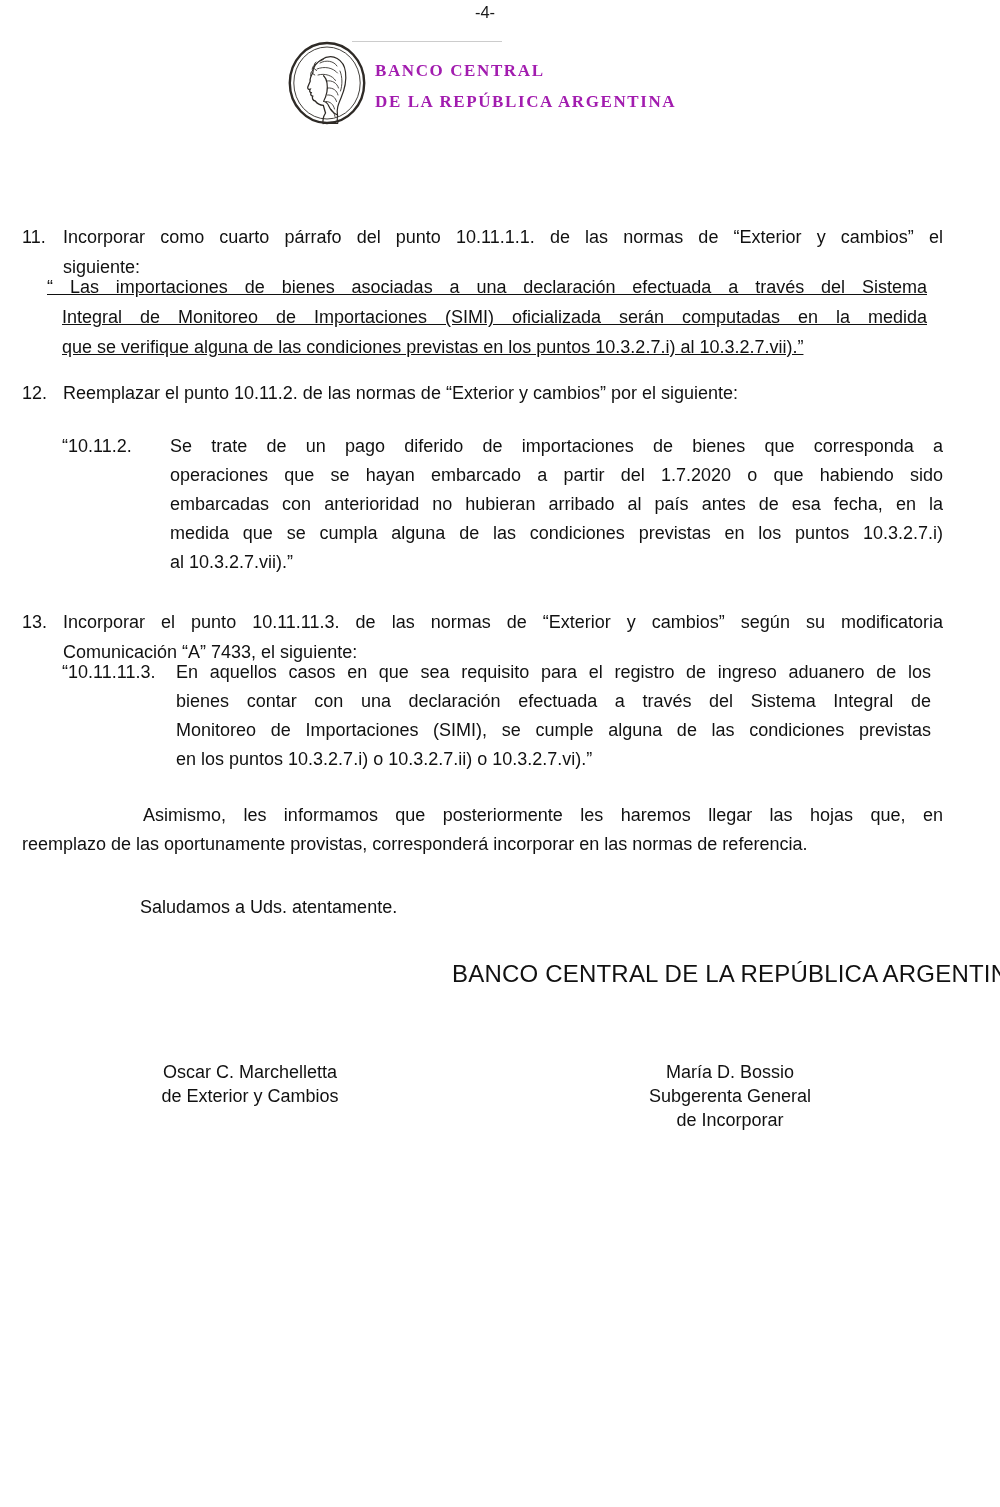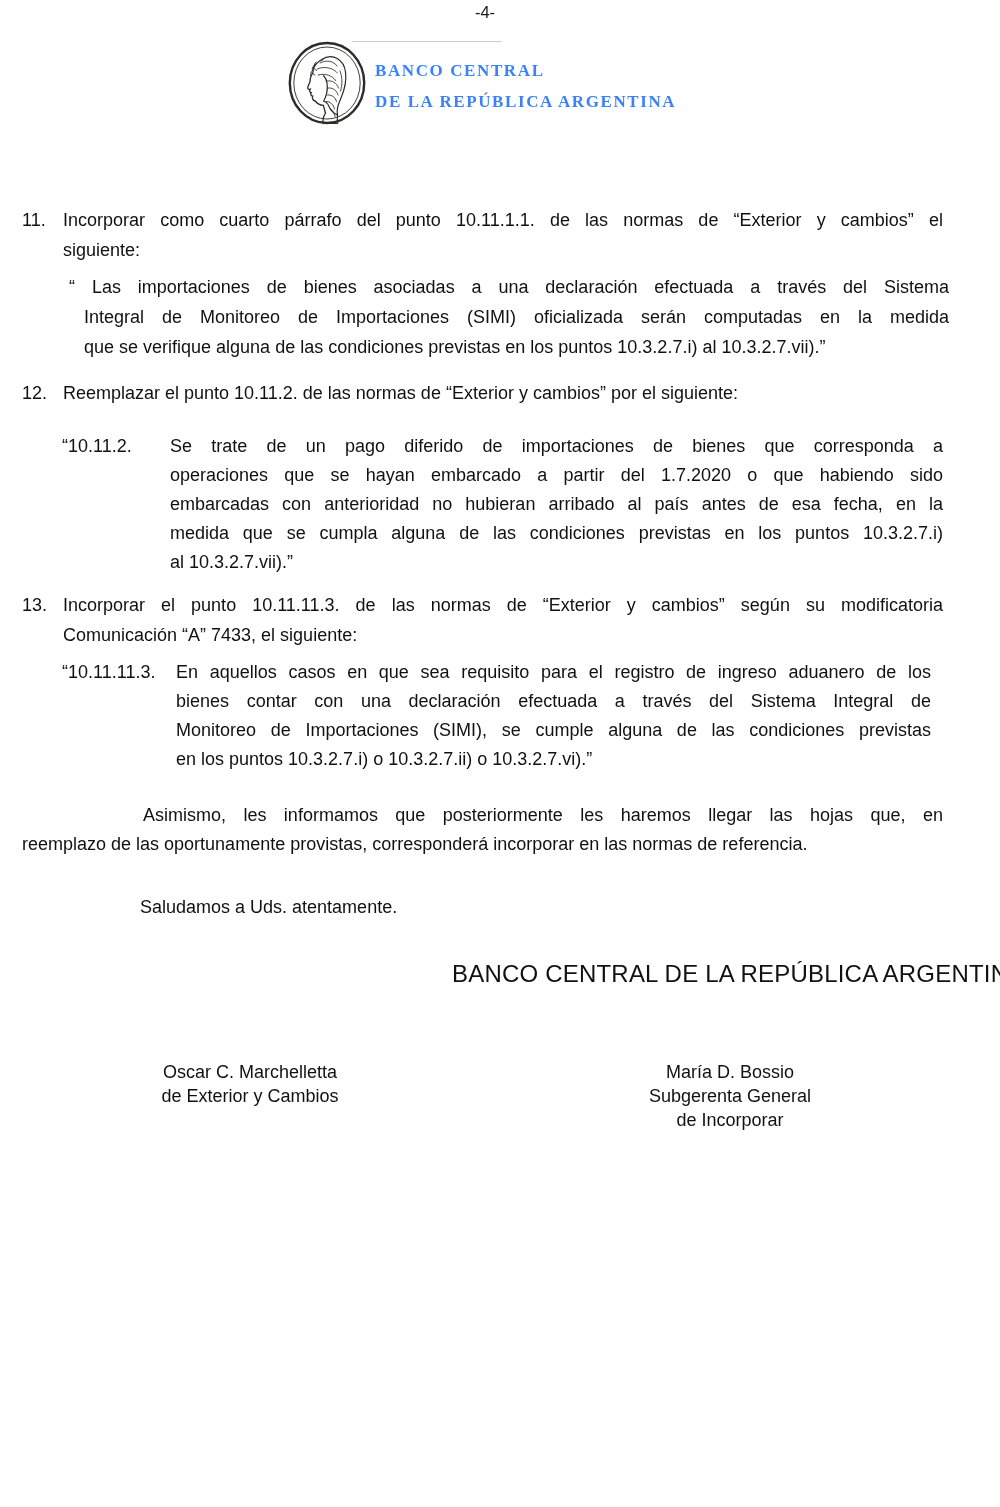--- a/index.html
+++ b/index.html
@@ -23,35 +23,35 @@
     color:#1a1a1a;
   }
   .logo{left:287px;top:41px;width:80px;height:84px;}
   .lh-rule{left:352px;top:41px;width:150px;height:1px;background:#cccccc;}
   .lh-name{
     left:375px;
     font-family:"Liberation Serif", serif;
     font-size:17px;
     font-weight:700;
     letter-spacing:1.6px;
-    color:#3b82f6;
+    color:#a21caf;
     white-space:nowrap;
   }
   .lh-name.l1{top:61px;}
   .lh-name.l2{top:92px;text-align:center;}
 
   
   .doc-text{font-size:18px;line-height:29px;color:#111111;}
   .line{white-space:nowrap;}
   .j{text-align:justify;text-align-last:justify;white-space:normal;}
   .item{left:22px;width:921px;}
   .item-num{position:absolute;left:0;top:0;}
   .item-body{margin-left:41px;width:880px;}
-  .lh30{line-height:30px;}
-  .q11{left:84px;width:865px;line-height:30px;}
+  .lh30{line-height:30px;margin-top:17px;}
+  .q11{left:62px;width:865px;line-height:30px;text-decoration:underline;}
   .hang{text-indent:-15px;}
   .qblock{left:62px;}
   .q-label{position:absolute;left:0;top:0;}
   .q12-lines{margin-left:108px;width:773px;line-height:29px;}
   .q13-lines{margin-left:114px;width:755px;line-height:29px;}
   .close-para{left:22px;width:921px;line-height:29px;}
   .indent-first{text-indent:121px;}
   .salutation{left:140px;top:893px;}
   .org-line{
     left:452px;top:960px;

